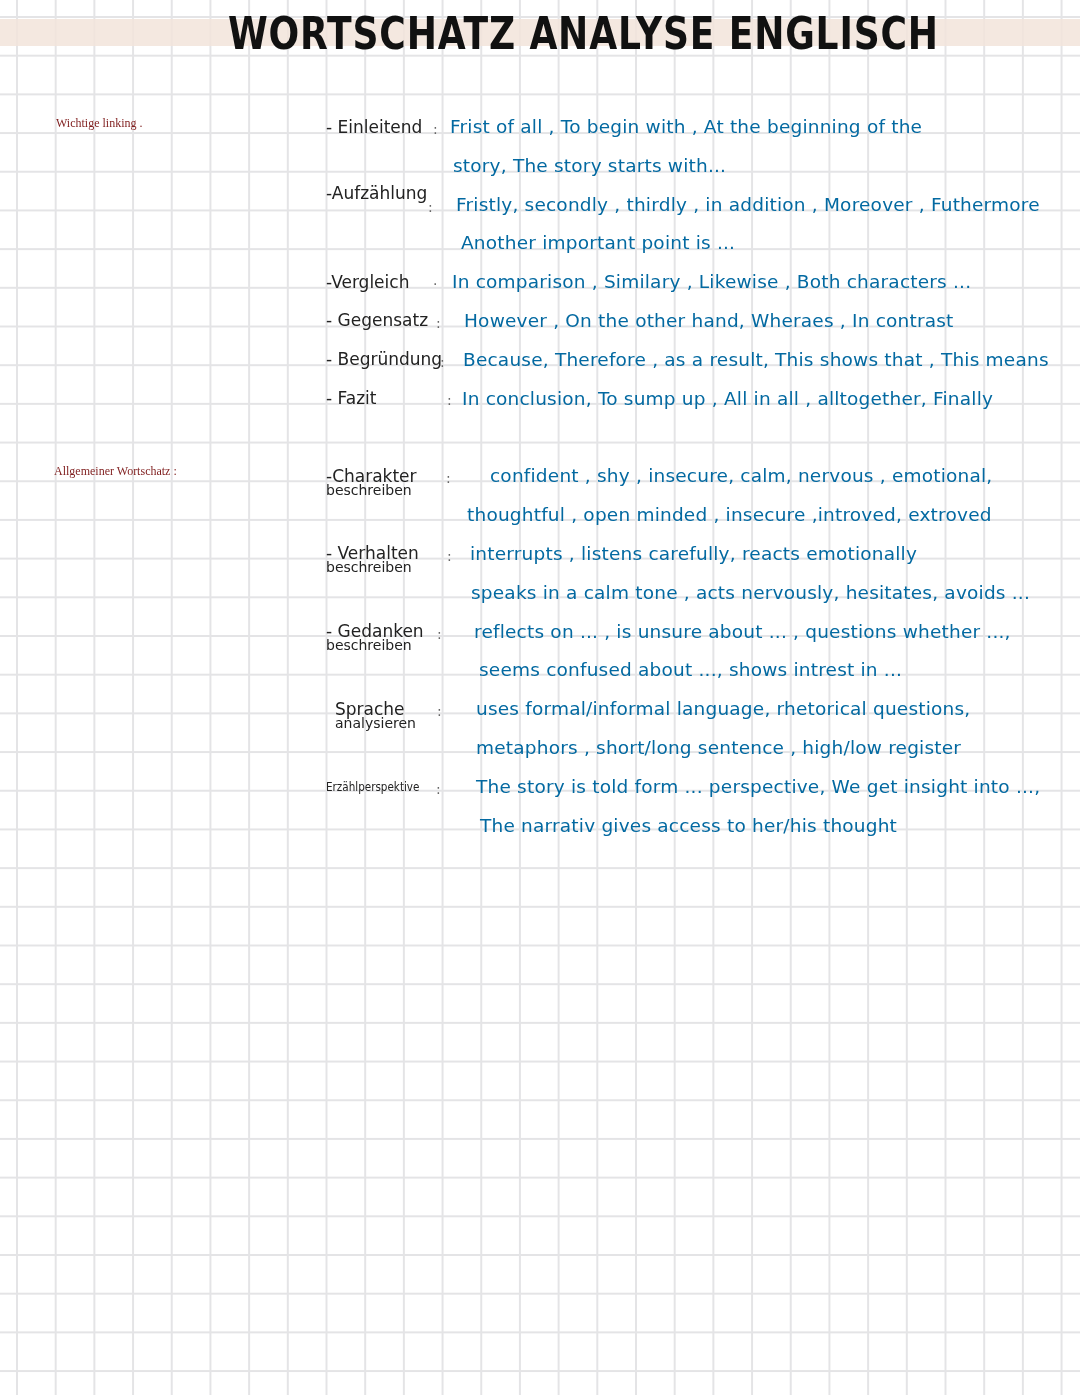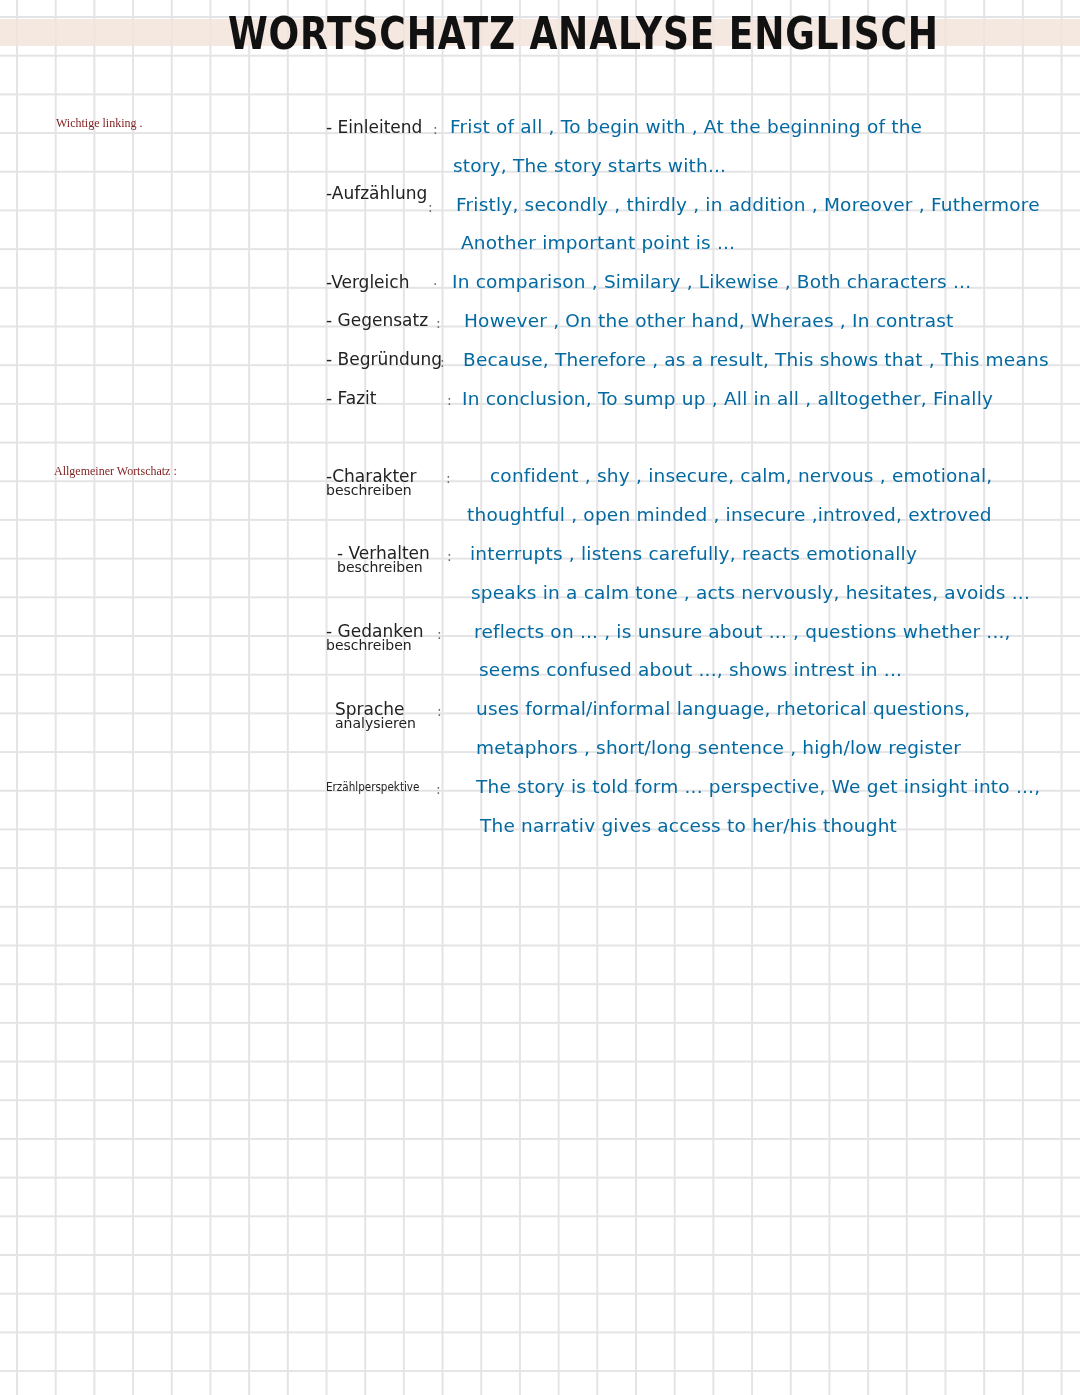--- a/index.html
+++ b/index.html
@@ -74,21 +74,21 @@
 <div class="colon" style="left:447px; top:392px;">:</div>
 <div class="line" style="left:462px; top:388px;">In conclusion, To sump up , All in all , alltogether, Finally</div>
 
 <div class="section-label" style="left:54px; top:464px;">Allgemeiner Wortschatz :</div>
 
 <div class="cat" style="top:468px;"><span>-Charakter</span><span class="sub">beschreiben</span></div>
 <div class="colon" style="left:446px; top:470px;">:</div>
 <div class="line" style="left:466px; top:465px;margin-left:24px;">confident , shy , insecure, calm, nervous , emotional,</div>
 <div class="line" style="left:467px; top:504px;">thoughtful , open minded , insecure ,introved, extroved</div>
 
-<div class="cat" style="top:545px;padding-left:11px;"><span>- Verhalten</span><span class="sub">beschreiben</span></div>
+<div class="cat" style="top:545px;"><span>- Verhalten</span><span class="sub">beschreiben</span></div>
 <div class="colon" style="left:447px; top:548px;">:</div>
 <div class="line" style="left:470px; top:543px;">interrupts , listens carefully, reacts emotionally</div>
 <div class="line" style="left:471px; top:582px;">speaks in a calm tone , acts nervously, hesitates, avoids ...</div>
 
 <div class="cat" style="top:623px;"><span>- Gedanken</span><span class="sub">beschreiben</span></div>
 <div class="colon" style="left:437px; top:626px;">:</div>
 <div class="line" style="left:474px; top:621px;">reflects on ... , is unsure about ... , questions whether ...,</div>
 <div class="line" style="left:479px; top:659px;">seems confused about ..., shows intrest in ...</div>
 
 <div class="cat" style="top:701px;padding-left:9px;"><span>Sprache</span><span class="sub">analysieren</span></div>

